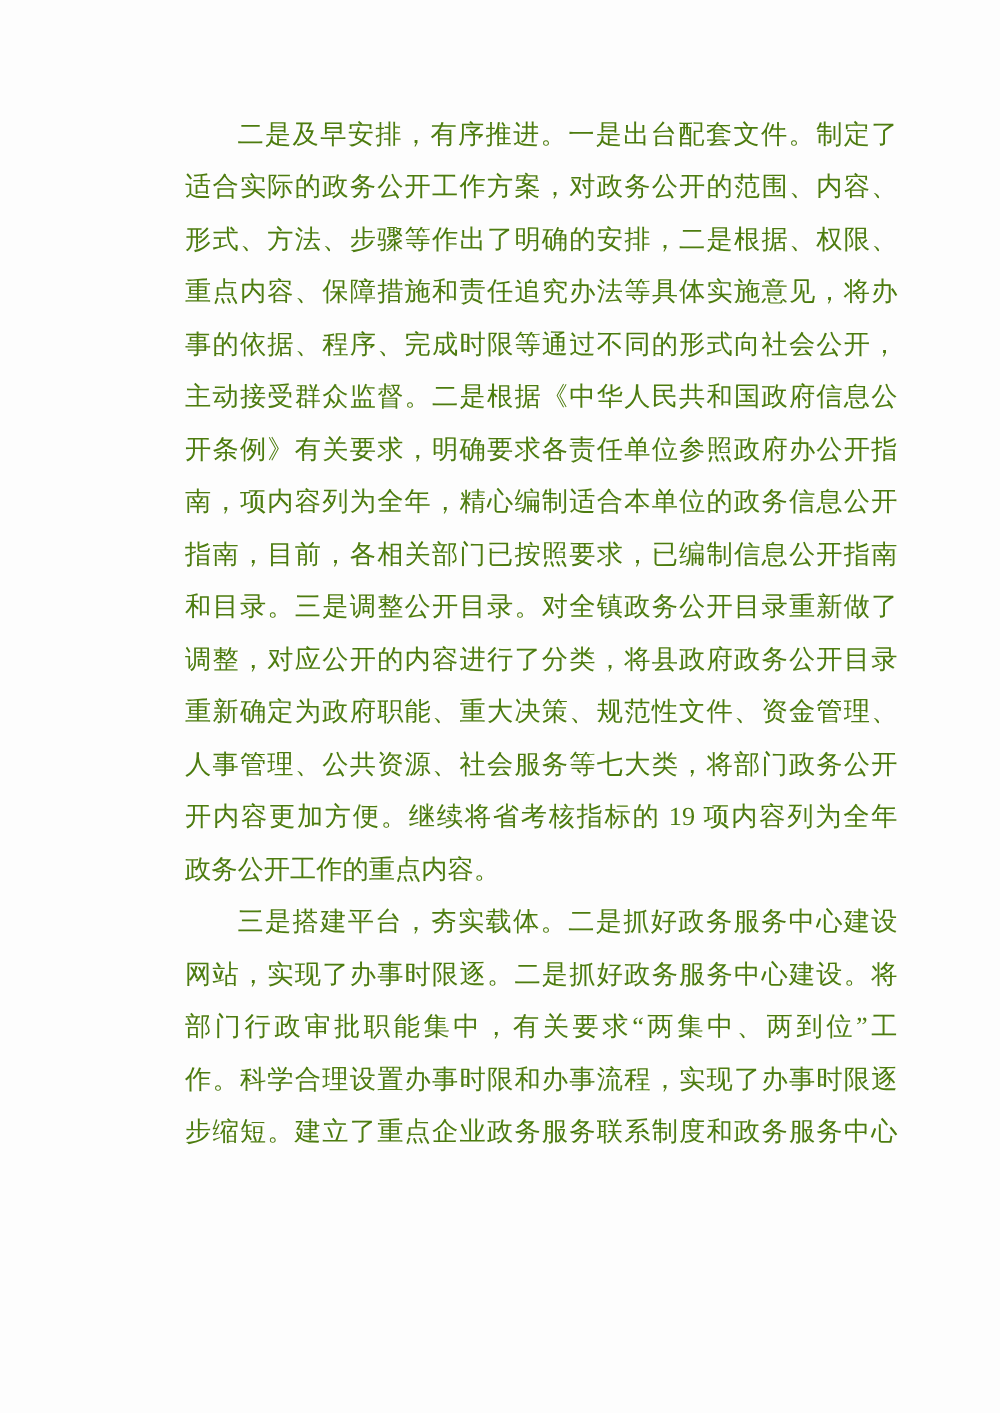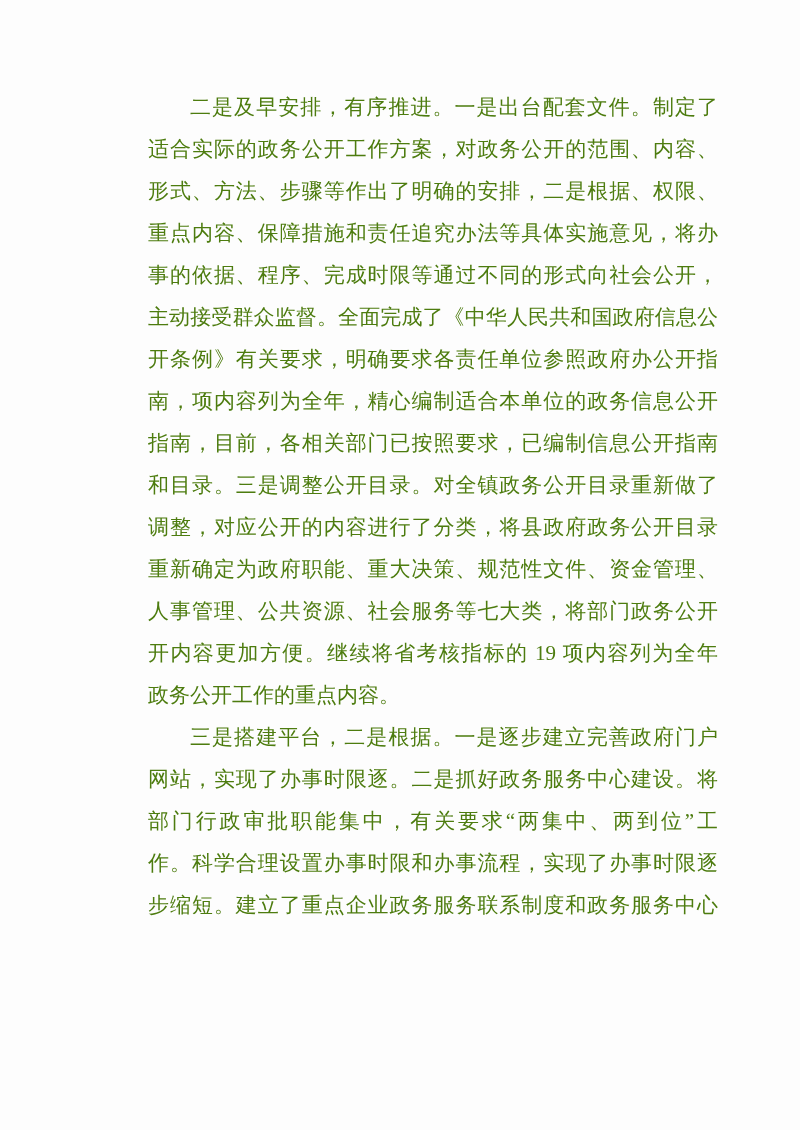--- a/index.html
+++ b/index.html
@@ -48,32 +48,32 @@
 <body>
 
 <div class="page">
   <div class="doc-body">
       <div class="paragraph">
         <div class="line first-line">二是及早安排，有序推进。一是出台配套文件。制定了</div>
         <div class="line">适合实际的政务公开工作方案，对政务公开的范围、内容、</div>
         <div class="line">形式、方法、步骤等作出了明确的安排，二是根据、权限、</div>
         <div class="line">重点内容、保障措施和责任追究办法等具体实施意见，将办</div>
         <div class="line">事的依据、程序、完成时限等通过不同的形式向社会公开，</div>
-        <div class="line">主动接受群众监督。全面完成了《中华人民共和国政府信息公</div>
+        <div class="line">主动接受群众监督。二是根据《中华人民共和国政府信息公</div>
         <div class="line">开条例》有关要求，明确要求各责任单位参照政府办公开指</div>
         <div class="line">南，项内容列为全年，精心编制适合本单位的政务信息公开</div>
         <div class="line">指南，目前，各相关部门已按照要求，已编制信息公开指南</div>
         <div class="line">和目录。三是调整公开目录。对全镇政务公开目录重新做了</div>
         <div class="line">调整，对应公开的内容进行了分类，将县政府政务公开目录</div>
         <div class="line">重新确定为政府职能、重大决策、规范性文件、资金管理、</div>
         <div class="line">人事管理、公共资源、社会服务等七大类，将部门政务公开</div>
         <div class="line">开内容更加方便。继续将省考核指标的 19 项内容列为全年</div>
         <div class="line para-end">政务公开工作的重点内容。</div>
       </div>
       <div class="paragraph">
-        <div class="line first-line">三是搭建平台，二是根据。一是逐步建立完善政府门户</div>
+        <div class="line first-line">三是搭建平台，夯实载体。二是抓好政务服务中心建设</div>
         <div class="line">网站，实现了办事时限逐。二是抓好政务服务中心建设。将</div>
         <div class="line">部门行政审批职能集中，有关要求“两集中、两到位”工</div>
         <div class="line">作。科学合理设置办事时限和办事流程，实现了办事时限逐</div>
         <div class="line">步缩短。建立了重点企业政务服务联系制度和政务服务中心</div>
       </div>
     </div>
 </div>
 
 </body></html>

